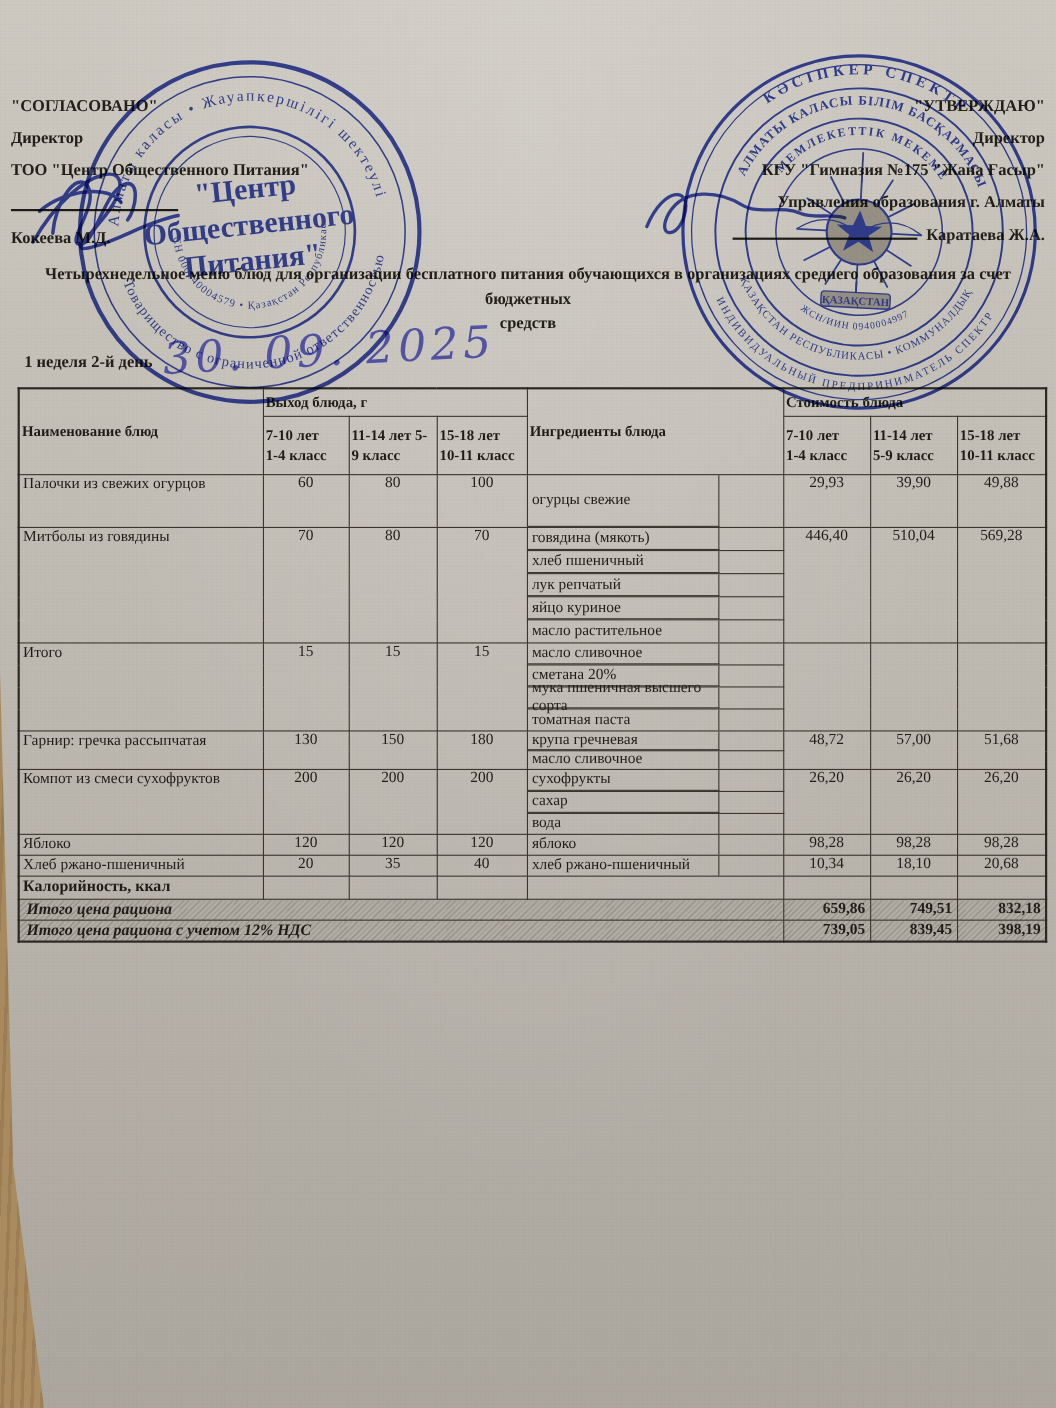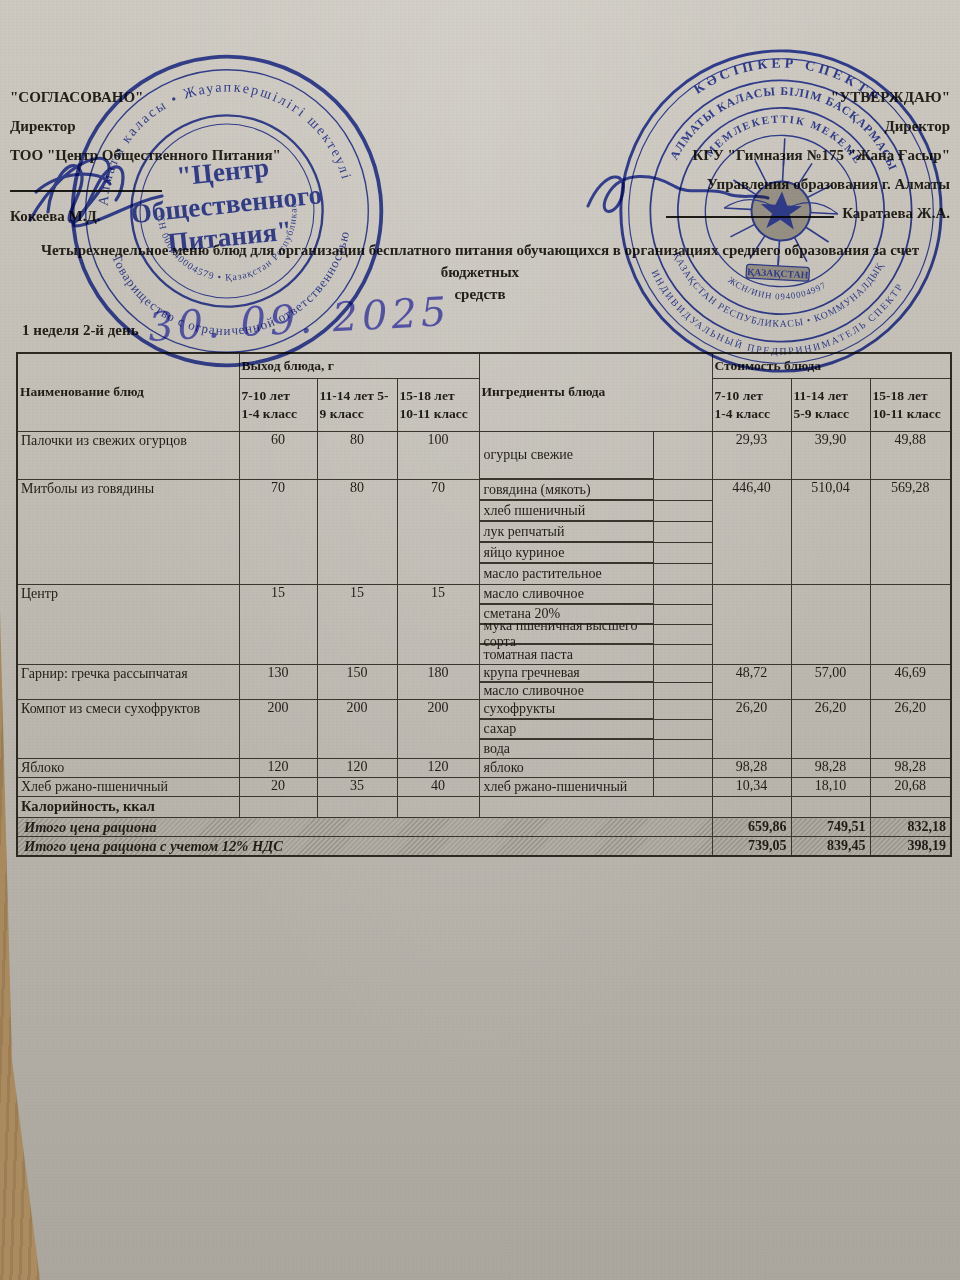--- a/index.html
+++ b/index.html
@@ -174,21 +174,21 @@
           <td class="ing-cell">
             <div class="ing-line" style="height: 19px;">яйцо куриное</div>
           </td>
         </tr>
         <tr>
           <td class="ing-cell">
             <div class="ing-line nob" style="height: 20px;">масло растительное</div>
           </td>
         </tr>
         <tr class="g-first">
-          <td class="name-cell" rowspan="4">Центр</td>
+          <td class="name-cell" rowspan="4">Итого</td>
           <td class="out-cell" rowspan="4">15</td>
           <td class="out-cell" rowspan="4">15</td>
           <td class="out-cell" rowspan="4">15</td>
           <td class="ing-cell">
             <div class="ing-line" style="height: 18px;">масло сливочное</div>
           </td>
           <td class="price-cell" rowspan="4"></td>
           <td class="price-cell" rowspan="4"></td>
           <td class="price-cell" rowspan="4"></td>
         </tr>
@@ -210,21 +210,21 @@
         <tr class="g-first">
           <td class="name-cell" rowspan="2">Гарнир: гречка рассыпчатая</td>
           <td class="out-cell" rowspan="2">130</td>
           <td class="out-cell" rowspan="2">150</td>
           <td class="out-cell" rowspan="2">180</td>
           <td class="ing-cell">
             <div class="ing-line" style="height: 16px;">крупа гречневая</div>
           </td>
           <td class="price-cell" rowspan="2">48,72</td>
           <td class="price-cell" rowspan="2">57,00</td>
-          <td class="price-cell" rowspan="2">46,69</td>
+          <td class="price-cell" rowspan="2">51,68</td>
         </tr>
         <tr>
           <td class="ing-cell">
             <div class="ing-line nob" style="height: 16px;">масло сливочное</div>
           </td>
         </tr>
         <tr class="g-first">
           <td class="name-cell" rowspan="3">Компот из смеси сухофруктов</td>
           <td class="out-cell" rowspan="3">200</td>
           <td class="out-cell" rowspan="3">200</td>

